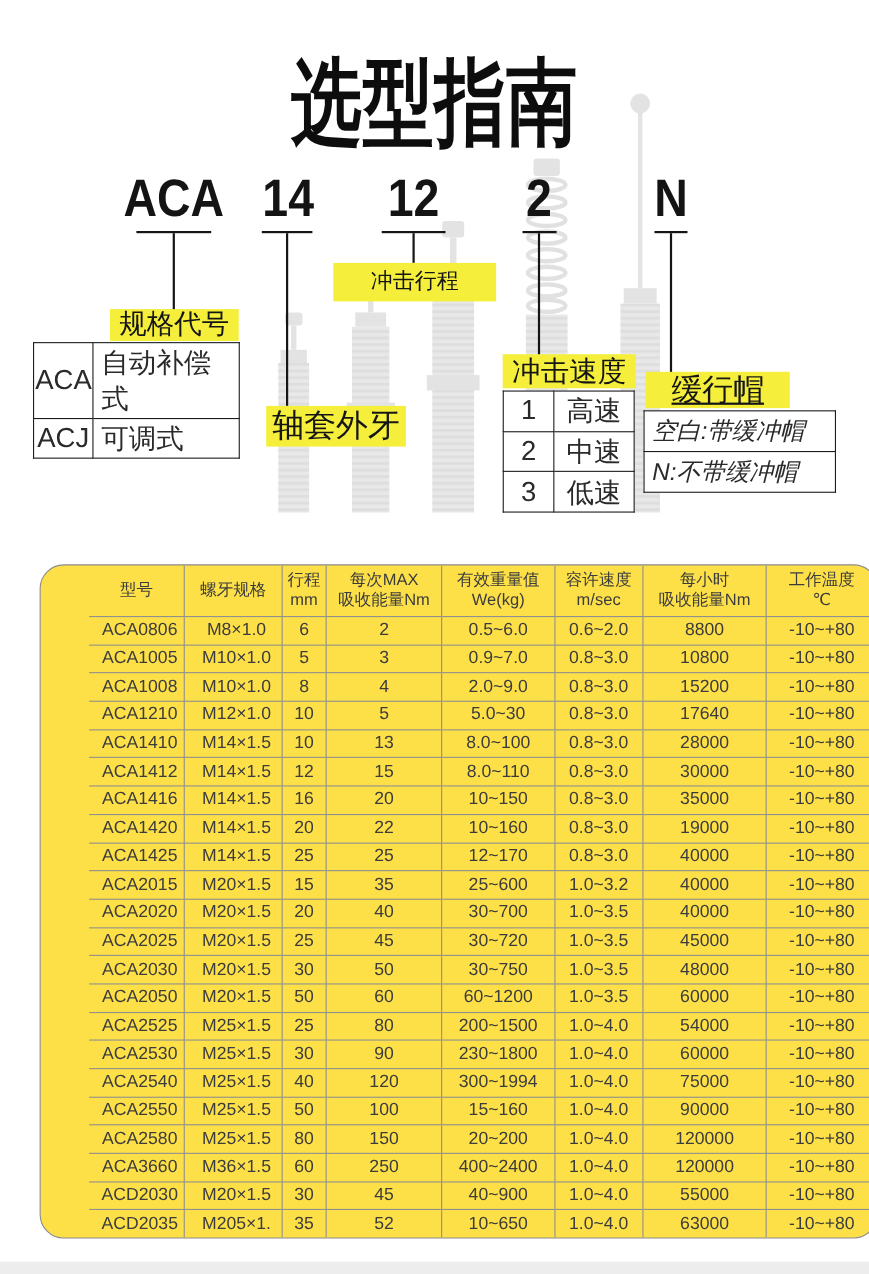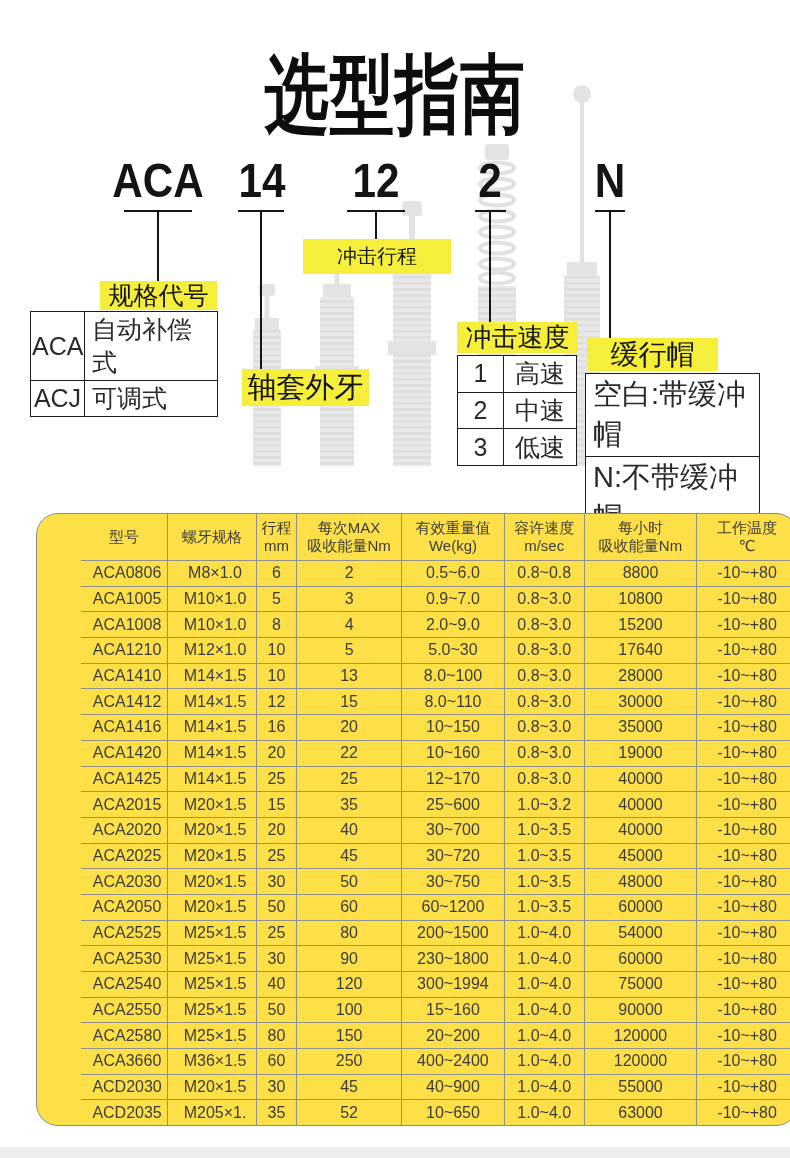--- a/index.html
+++ b/index.html
@@ -27,21 +27,21 @@
     position:absolute;background:#f5ef3b;color:#151515;text-align:center;
     white-space:nowrap;font-weight:400;
   }
   
   .mini-table{position:absolute;border-collapse:collapse;background:#fff;table-layout:fixed;}
   .mini-table td{border:1.5px solid #1c1c1c;color:#2a2a2a;overflow:hidden;}
   .mini-table .c{text-align:center;}
   .mini-table .l{text-align:left;padding-left:7px;}
   #spec-code-table{left:30px;top:311px;width:188px;height:74px;font-size:25px;}
   #speed-table{left:457px;top:355px;width:120px;height:111px;font-size:25px;}
-  #cap-table{left:585px;top:373px;width:175px;height:75px;font-size:29px;}
+  #cap-table{left:585px;top:373px;width:175px;height:75px;font-size:22px;font-style:italic;}
   
   .spec-table-wrap{
     position:absolute;left:36px;top:513px;width:716px;height:611px;
     border:1px solid #8c8c8c;border-radius:22px;overflow:hidden;background:#fde047;padding-left:44px;
   }
   .spec-table{width:100%;height:100%;border-collapse:collapse;table-layout:fixed;color:#3c3c3c;}
   .spec-table th,.spec-table td{border:1px solid #909090;font-weight:400;padding:0;text-align:center;}
   .spec-table th{height:46px;font-size:15px;line-height:1.22;}
   .spec-table td{font-size:16px;}
   .spec-table th:first-child,.spec-table td:first-child{border-left:none;}
@@ -133,21 +133,21 @@
   <div class="connector" style="left:157px;height:70px;"></div>
   <div class="connector" style="left:260px;height:157px;"></div>
   <div class="connector" style="left:375px;height:27px;"></div>
   <div class="connector" style="left:489px;height:111px;"></div>
   <div class="connector" style="left:609px;height:127px;"></div>
 
   <div class="ylabel" style="left:100px;top:281px;width:117px;height:29px;line-height:29px;font-size:25px;">规格代号</div>
   <div class="ylabel" style="left:303px;top:239px;width:148px;height:35px;line-height:35px;font-size:20px;">冲击行程</div>
   <div class="ylabel" style="left:242px;top:369px;width:127px;height:37px;line-height:37px;font-size:29px;">轴套外牙</div>
   <div class="ylabel" style="left:457px;top:322px;width:121px;height:31px;line-height:31px;font-size:26px;">冲击速度</div>
-  <div class="ylabel" style="left:587px;top:338px;width:131px;height:33px;line-height:33px;font-size:28px;">缓行帽</div>
+  <div class="ylabel" style="left:587px;top:338px;width:131px;height:33px;line-height:33px;font-size:28px;text-decoration:underline;">缓行帽</div>
 
   <table class="mini-table" id="spec-code-table">
     <colgroup>
         <col style="width:54px;">
         <col>
       </colgroup>
     <tbody>
         <tr>
       <td class="c">ACA</td>
       <td class="l">自动补偿式</td>
@@ -237,21 +237,21 @@
             </th>
         </tr>
       </thead>
       <tbody>
           <tr>
             <td class="left">ACA0806</td>
             <td class="left">M8×1.0</td>
             <td>6</td>
             <td>2</td>
             <td>0.5~6.0</td>
-            <td>0.8~0.8</td>
+            <td>0.6~2.0</td>
             <td>8800</td>
             <td>-10~+80</td>
           </tr>
           <tr>
             <td class="left">ACA1005</td>
             <td class="left">M10×1.0</td>
             <td>5</td>
             <td>3</td>
             <td>0.9~7.0</td>
             <td>0.8~3.0</td>

